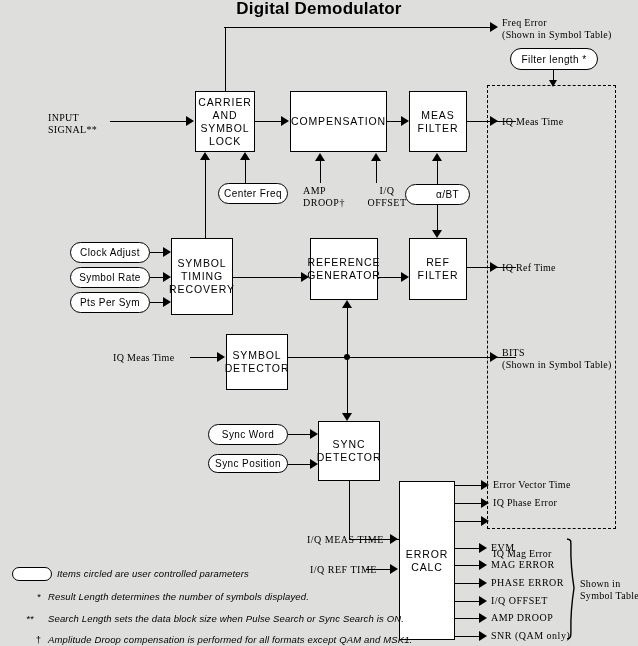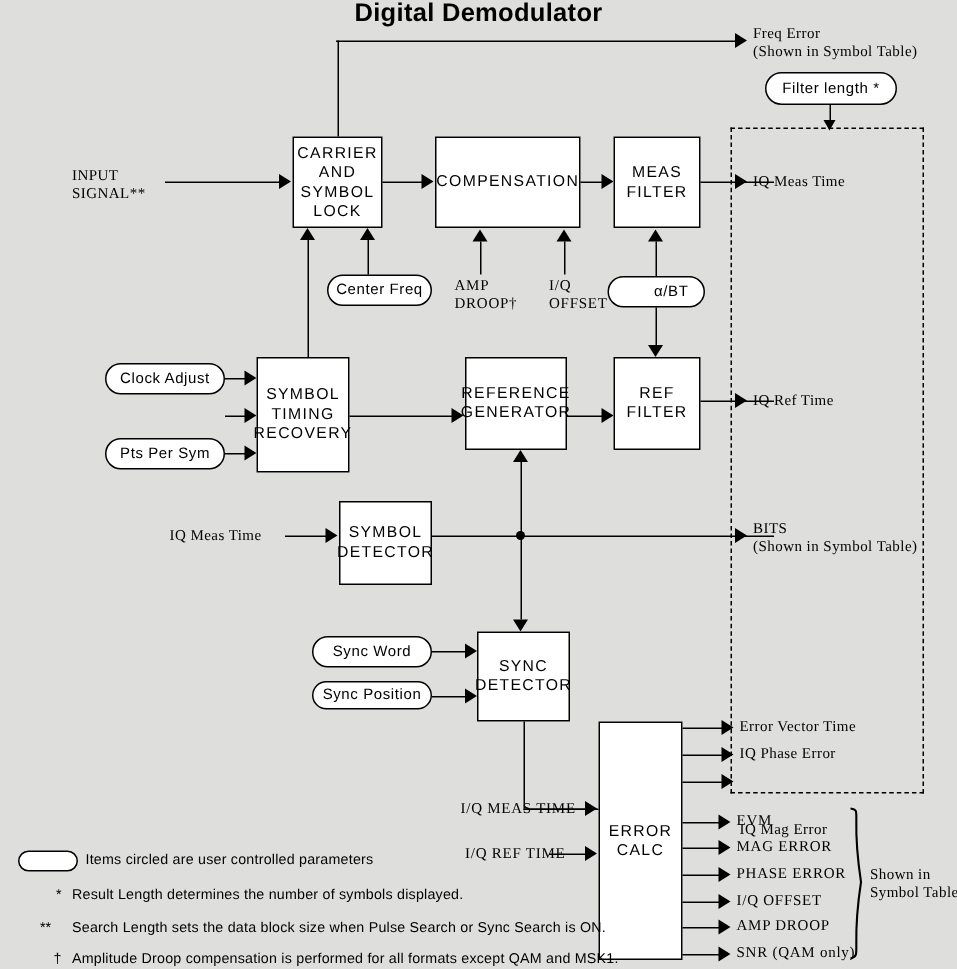--- a/index.html
+++ b/index.html
@@ -105,20 +105,21 @@
     font-weight:bold;
     letter-spacing:0.2px;
   }
 
   
   .note{
     position:absolute;
     font-size:9.5px;
     letter-spacing:0.15px;
     white-space:nowrap;
+    font-style:italic;
   }
   .note-mark{position:absolute;font-size:9.5px;text-align:right;width:22px;}
 
   .legend-pill{
     position:absolute;
     width:40px;height:14px;
     border:1.5px solid #000;
     border-radius:7px;
     background:#ffffff;
     box-sizing:border-box;
@@ -178,39 +179,40 @@
   <div class="arrow-u" style="left:240px;top:152px;"></div>
 
   <div class="v-line" style="left:205px;top:160px;height:78px;"></div>
   <div class="arrow-u" style="left:200px;top:152px;"></div>
 
   <div class="lbl caps" style="left:303px;top:185px;width:44px;">AMP
 DROOP†</div>
   <div class="v-line" style="left:320px;top:161px;height:22px;"></div>
   <div class="arrow-u" style="left:315px;top:153px;"></div>
 
-  <div class="lbl caps" style="left:366px;top:185px;width:42px;">I/Q
+  <div class="lbl caps" style="left:366px;top:185px;width:42px;text-align:center;">I/Q
 OFFSET</div>
   <div class="v-line" style="left:376px;top:161px;height:22px;"></div>
   <div class="arrow-u" style="left:371px;top:153px;"></div>
 
   <div class="pill" style="left:405px;top:184px;width:65px;height:21px;padding-left:20px;">α/BT</div>
   <div class="v-line" style="left:437px;top:161px;height:23px;"></div>
   <div class="arrow-u" style="left:432px;top:153px;"></div>
   <div class="v-line" style="left:437px;top:205px;height:25px;"></div>
   <div class="arrow-d" style="left:432px;top:230px;"></div>
 
   <div class="pill" style="left:510px;top:48px;width:88px;height:22px;">Filter length *</div>
   <div class="v-line" style="left:553px;top:70px;height:12px;"></div>
   <div class="arrow-d thin" style="left:549px;top:80px;"></div>
 
   <div class="pill" style="left:70px;top:242px;width:80px;height:21px;">Clock Adjust</div>
   <div class="h-line" style="left:150px;top:252px;width:14px;"></div>
   <div class="arrow-r" style="left:163px;top:247px;"></div>
 
+  <div class="pill" style="left:70px;top:267px;width:80px;height:21px;">Symbol Rate</div>
   <div class="h-line" style="left:150px;top:277px;width:14px;"></div>
   <div class="arrow-r" style="left:163px;top:272px;"></div>
 
   <div class="pill" style="left:70px;top:292px;width:80px;height:21px;text-align:right;">Pts Per Sym</div>
   <div class="h-line" style="left:150px;top:302px;width:14px;"></div>
   <div class="arrow-r" style="left:163px;top:297px;"></div>
 
   <div class="blk" style="left:171px;top:238px;width:62px;height:77px;">SYMBOL
 TIMING
 RECOVERY</div>

